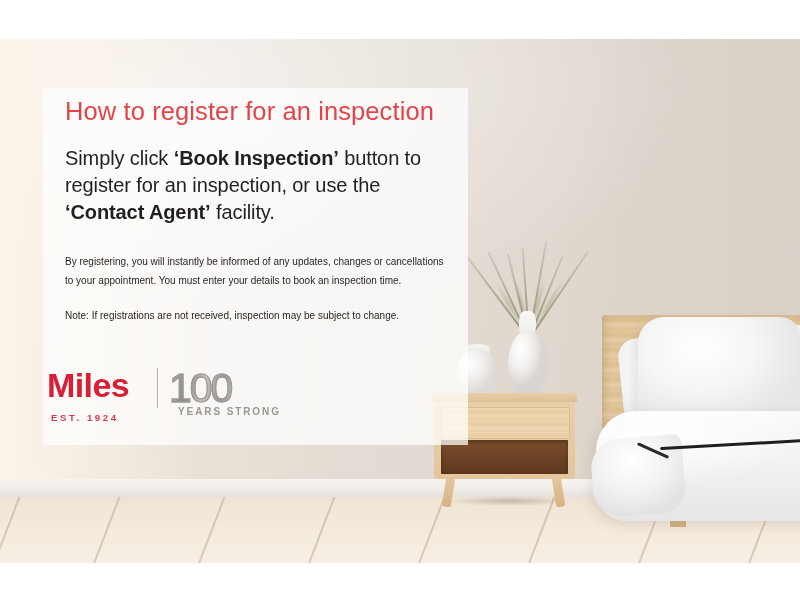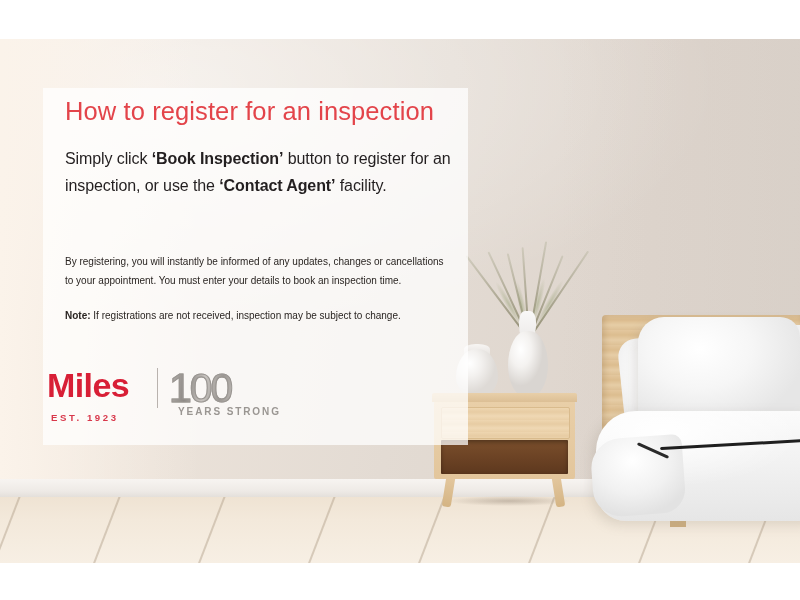--- a/index.html
+++ b/index.html
@@ -195,33 +195,33 @@
 
   .heading{
     position:absolute;left:22px;top:9px;
     color:#e3444a;
     font-size:25.5px;font-weight:400;letter-spacing:.1px;
     white-space:nowrap;
   }
   .lead{
     position:absolute;left:22px;top:57px;width:396px;
     color:#231f20;
-    font-size:16px;line-height:27px;font-weight:400;
+    font-size:20px;line-height:27px;font-weight:400;
     letter-spacing:-.1px;
   }
   .lead b{font-weight:700;}
 
   .small{
     position:absolute;left:22px;top:165px;width:384px;
     color:#2a2522;
     font-size:10px;line-height:18.6px;font-weight:400;
   }
   .small p{margin:0;}
   .small .gap{height:17px;}
-  .small b{font-weight:700;}
+  .small b{font-weight:400;}
 
   
   .logo{position:absolute;left:4px;top:278px;width:240px;height:62px;}
   .logo-miles{
     position:absolute;left:0;top:0;
     color:#d81f36;
     font-size:34px;font-weight:700;letter-spacing:-.6px;
   }
   .logo-est{
     position:absolute;left:4px;top:46px;
@@ -322,21 +322,21 @@
     </div>
 
     <div class="small">
       <p>By registering, you will instantly be informed of any updates, changes or cancellations to your appointment. You must enter your details to book an inspection time.</p>
       <div class="gap"></div>
       <p><b>Note:</b><span> If registrations are not received, inspection may be subject to change.</span></p>
     </div>
 
     <div class="logo">
       <div class="logo-miles">Miles</div>
-      <div class="logo-est">EST. 1923</div>
+      <div class="logo-est">EST. 1924</div>
       <div class="logo-rule"></div>
       <div class="logo-100">100</div>
       <div class="logo-years">YEARS STRONG</div>
     </div>
 
   </div>
 
 </div>
 
 </body></html>

